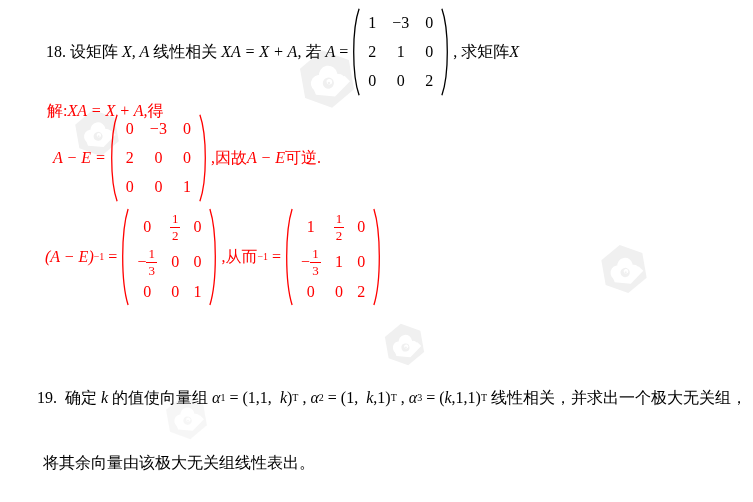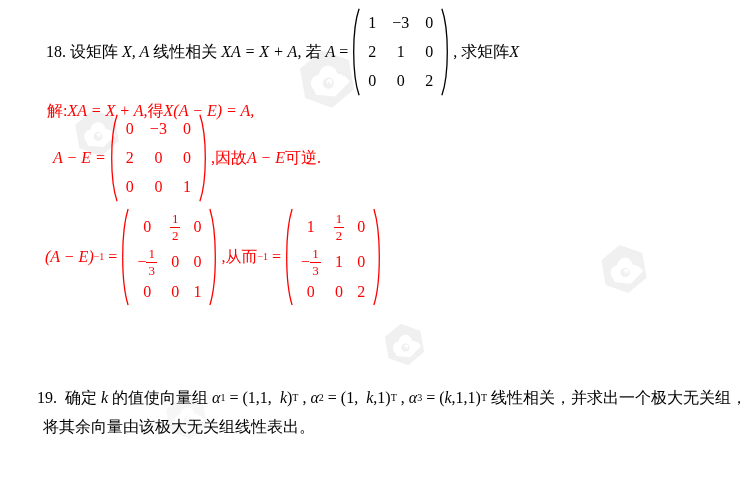--- a/index.html
+++ b/index.html
@@ -94,21 +94,21 @@
         <span class="cell">0</span><span class="cell">0</span><span class="cell">2</span>
       </span>
       <svg class="par" viewBox="0 0 10 100" preserveAspectRatio="none">
           <path d="M1 2 C 9 25 9 75 1 98" fill="none" stroke="currentColor" stroke-width="1.3" vector-effect="non-scaling-stroke"></path>
         </svg>
     </span>
     <span>, 求矩阵</span><i class="m">X</i>
   </div>
 
   <div class="line red" style="left:47px;top:98px;height:26px">
-    <span>解:</span><i class="m">XA = X + A,</i><span>得</span><i class="m">X(A − E) = A,</i>
+    <span>解:</span><i class="m">XA = X + A,</i><span>得</span>
   </div>
 
   <div class="line red" style="left:53px;top:121px;height:74px">
     <i class="m">A − E =</i>
     <span class="mat">
       <svg class="par" viewBox="0 0 10 100" preserveAspectRatio="none">
           <path d="M9 2 C 1 25 1 75 9 98" fill="none" stroke="currentColor" stroke-width="1.3" vector-effect="non-scaling-stroke"></path>
         </svg>
       <span class="grid">
         <span class="cell">0</span><span class="cell">−3</span><span class="cell">0</span>
@@ -188,17 +188,17 @@
       <svg class="par" viewBox="0 0 10 100" preserveAspectRatio="none">
           <path d="M1 2 C 9 25 9 75 1 98" fill="none" stroke="currentColor" stroke-width="1.3" vector-effect="non-scaling-stroke"></path>
         </svg>
     </span>
   </div>
 
   <div class="line" style="left:37px;top:383px;height:30px">
     <span>19.  确定 </span><i class="m">k</i><span> 的值使向量组 </span><i class="m">α</i><sub class="e">1</sub><span> = (1,1,  </span><i class="m">k</i><span>)</span><sup class="e">T</sup><span> , </span><i class="m">α</i><sub class="e">2</sub><span> = (1,  </span><i class="m">k</i><span>,1)</span><sup class="e">T</sup><span> , </span><i class="m">α</i><sub class="e">3</sub><span> = (</span><i class="m">k</i><span>,1,1)</span><sup class="e">T</sup><span> 线性相关，并求出一个极大无关组，</span>
   </div>
 
-  <div class="line" style="left:43px;top:414px;height:26px">
+  <div class="line" style="left:43px;top:450px;height:26px">
     <span>将其余向量由该极大无关组线性表出。</span>
   </div>
 
 </div>
 
 </body></html>

